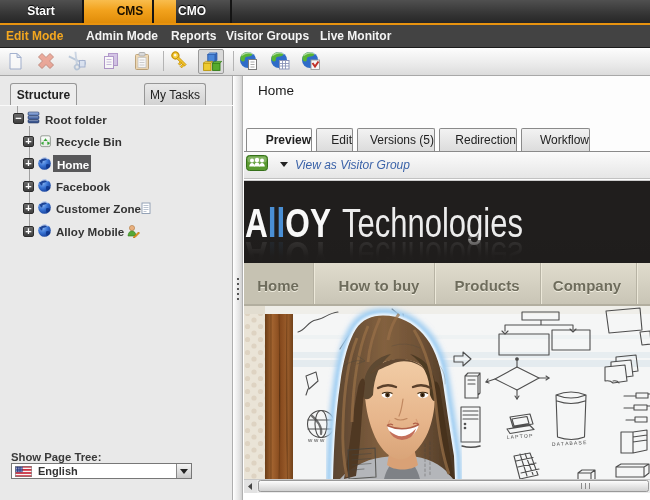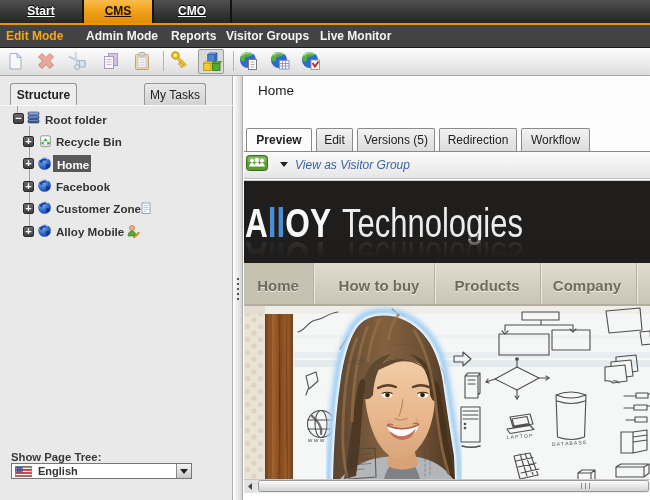--- a/index.html
+++ b/index.html
@@ -6,23 +6,23 @@
 html,body { width:650px; height:500px; overflow:hidden; background:#fff;
   font-family:"Liberation Sans", sans-serif; }
 #app { position:absolute; left:0; top:0; width:650px; height:500px; overflow:hidden; }
 .abs { position:absolute; }
 
 
 #topbar { left:0; top:0; width:650px; height:23px;
   background:linear-gradient(#505050,#373737 55%,#262626); }
 .ttab { position:absolute; top:0; height:23px; text-align:center;
   font-size:12px; font-weight:bold; color:#fff; line-height:23px;
-  text-shadow:0 -1px 1px #000;text-decoration:underline; }
+  text-shadow:0 -1px 1px #000; }
 #tstart { left:0; width:82px; }
-#tcms { left:84px; width:68px; background:linear-gradient(#f9bd4d,#f2a21d 45%,#e08c08);
+#tcms { left:84px; width:92px; background:linear-gradient(#f9bd4d,#f2a21d 45%,#e08c08);
   color:#1a1000; text-shadow:none; }
 #tcmo { left:154px; width:76px; }
 .tsep { position:absolute; top:0; width:2px; height:23px; background:#141414; }
 #orange { left:0; top:23px; width:650px; height:2px; background:#e8930f; }
 
 
 #menubar { left:0; top:25px; width:650px; height:23px; background:#434343;
   border-bottom:1px solid #1c1c1c; }
 .mitem { position:absolute; top:0; height:22px; line-height:23px; font-size:12px;
   font-weight:bold; color:#f4f4f4; }
@@ -69,21 +69,21 @@
 
 #splitter { left:234px; top:76px; width:9px; height:424px;
   background:linear-gradient(90deg,#fbfbfb,#e2e2e2 70%,#cfcfcf); border-right:1px solid #b0b0b0; }
 .sdot { position:absolute; left:3px; width:2px; height:2px; background:#555; }
 
 
 #rightpanel { left:244px; top:76px; width:406px; height:424px; background:#fdfdfd; }
 #rtitle { position:absolute; left:14px; top:7px; font-size:13.5px; color:#1a1a1a; }
 #rmeta { position:absolute; left:13px; top:27px; font-size:11px; color:#1a1a1a; }
 .rtab { position:absolute; top:52px; height:23px; line-height:23px; font-size:12px; color:#222;
-  text-align:center; background:linear-gradient(#f2f2f2,#dcdcdc);
+  text-align:right; background:linear-gradient(#f2f2f2,#dcdcdc);
   border:1px solid #8a8a8a; border-bottom:none; border-radius:2px 2px 0 0; }
 #rtabline { position:absolute; left:0; top:75px; width:406px; height:1px; background:#8a8a8a; }
 #vbar { position:absolute; left:0; top:76px; width:406px; height:27px;
   background:linear-gradient(#fbfbfb,#e6e6e6); border-bottom:1px solid #c2c2c2;font-style:italic; }
 #vglink { position:absolute; left:51px; top:6px; font-size:12px; color:#3a62a8; }
 #varrow { position:absolute; left:36px; top:10px; border:4px solid transparent; border-top:5px solid #222; }
 </style>
 </head>
 <body>
 <div id="app">

